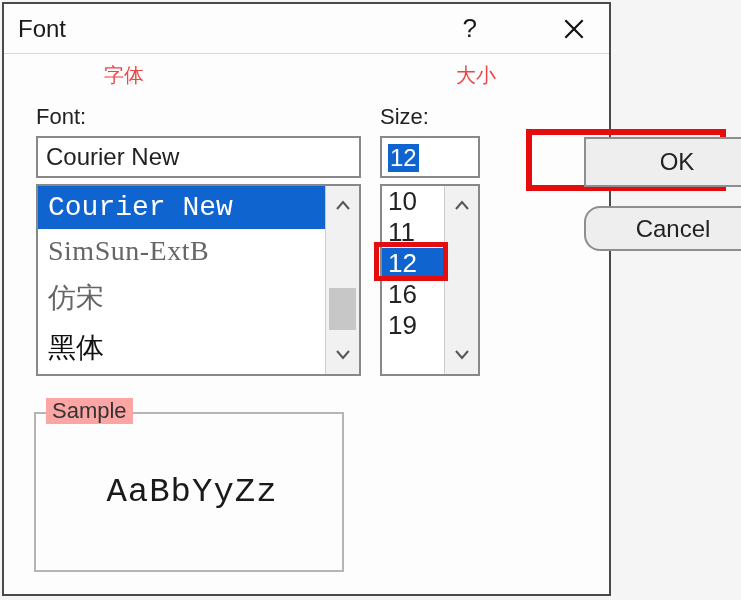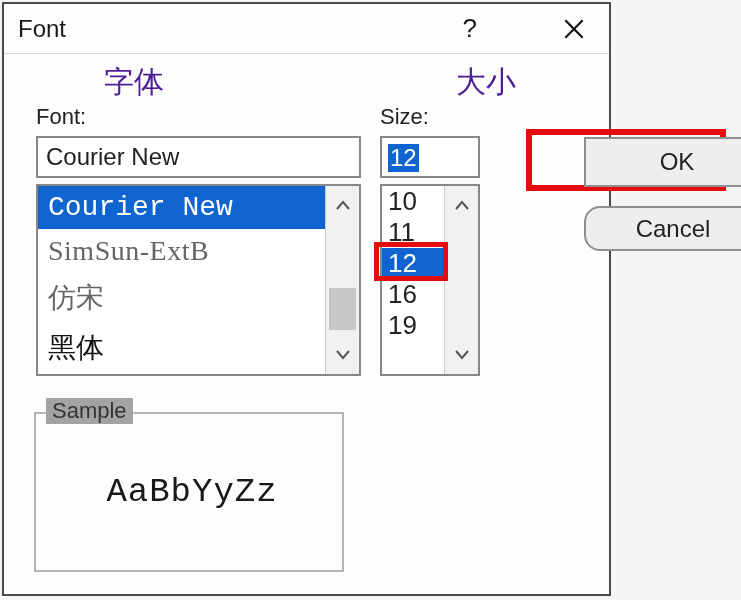--- a/index.html
+++ b/index.html
@@ -43,21 +43,21 @@
     width: 34px; height: 34px;
     display: flex; align-items: center; justify-content: center;
     cursor: pointer;
   }
   .close-x svg { width: 26px; height: 26px; }
   .body {
     position: relative;
     width: 100%;
     height: calc(100% - 50px);
   }
-  .ann { position:absolute; color:#4c1d95; font-size:30px; font-weight:400; }
+  .ann { position:absolute; color:#ef4444; font-size:20px; font-weight:400; }
   .ann-font { left:100px; top:8px; }
   .ann-size { left:452px; top:8px; }
 
   .lbl { position:absolute; font-size:22px; color:#222; }
   .lbl-font { left:32px; top:50px; }
   .lbl-size { left:376px; top:50px; }
 
   .font-input, .size-input {
     position:absolute;
     border:2px solid #888;
@@ -148,21 +148,21 @@
 
   .sample-group {
     position:absolute;
     left:30px; top:358px;
     width:310px; height:160px;
     border:2px solid #b5b5b5;
   }
   .sample-legend {
     position:absolute;
     left:10px; top:-16px;
-    background:#a3a3a3;
+    background:#fca5a5;
     padding:0 6px;
     font-size:22px; color:#333;
   }
   .sample-text {
     position:absolute;
     left:6px; right:0;
     top:50%;
     transform:translateY(-50%);
     text-align:center;
     font-family:"Courier New",monospace;

